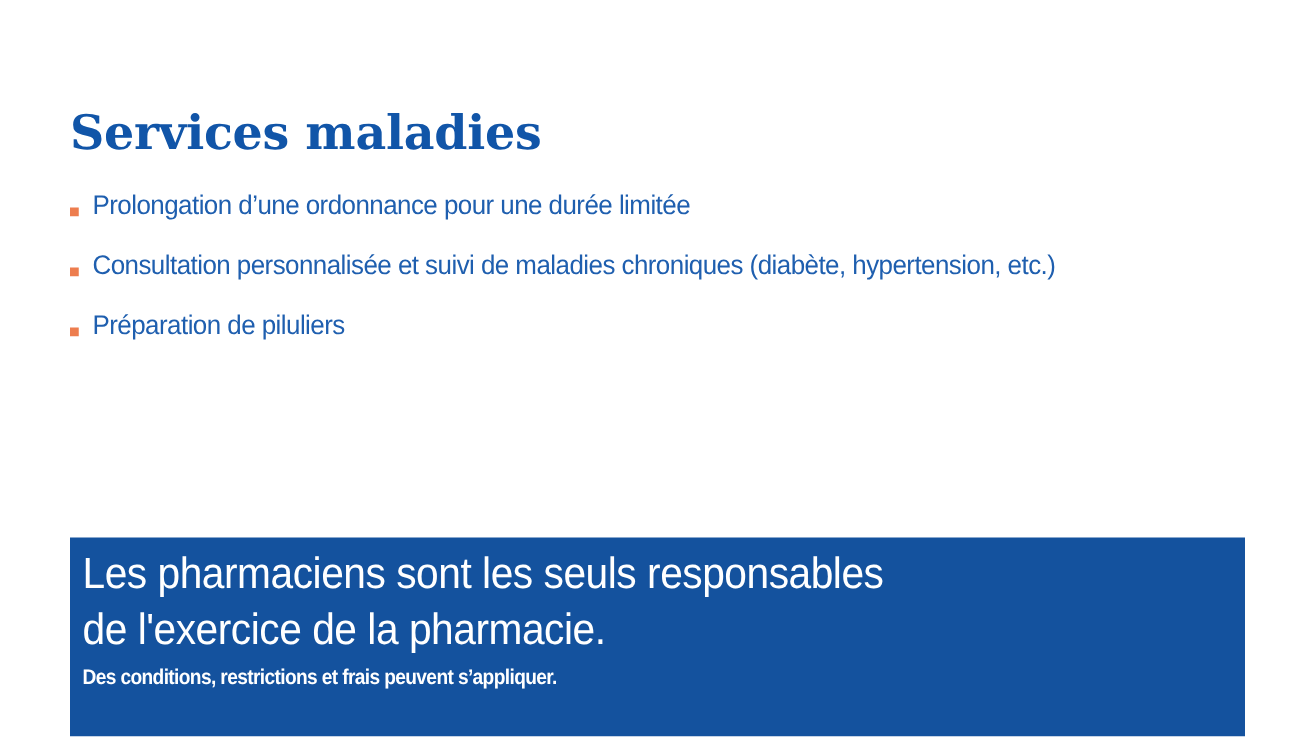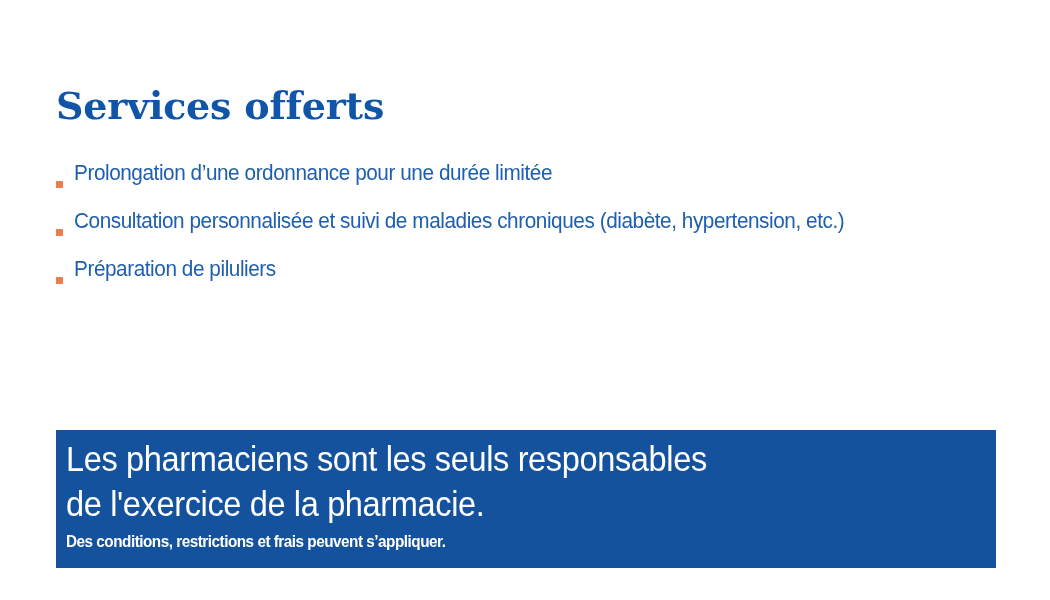--- a/index.html
+++ b/index.html
@@ -39,21 +39,21 @@
     position: absolute;
     left: 56px;
     top: 140px;
     width: 975px;
     margin: 0;
     padding: 0;
     list-style: none;
   }
   .bullet-item {
     display: flex;
-    align-items: flex-end;
+    align-items: center;
     height: 48px;
     line-height: 30px;
   }
   .bullet-marker {
     flex: 0 0 auto;
     width: 7px;
     height: 7px;
     background: #ED7D4E;
     margin-top: 11px;
     margin-right: 11px;
@@ -68,21 +68,21 @@
     transform: scaleX(0.965);
     transform-origin: left center;
   }
 
   
   .callout {
     position: absolute;
     left: 56px;
     top: 430px;
     width: 940px;
-    height: 138px;
+    height: 159px;
     background: #14529E;
     box-sizing: border-box;
     padding: 6px 0 0 10px;
   }
   .callout-heading {
     font-family: "Liberation Sans", sans-serif;
     font-size: 35px;
     font-weight: normal;
     color: #FFFFFF;
     line-height: 45px;
@@ -105,21 +105,21 @@
     transform: scaleX(0.90);
     transform-origin: left top;
     white-space: nowrap;
   }
 </style>
 </head>
 <body>
 
 <div class="slide">
 
-  <h1 class="slide-title">Services offerts</h1>
+  <h1 class="slide-title">Services maladies</h1>
 
   <ul class="bullet-list">
     <li class="bullet-item">
       <span class="bullet-marker"></span>
       <span class="bullet-text">Prolongation d’une ordonnance pour une durée limitée</span>
     </li>
     <li class="bullet-item">
       <span class="bullet-marker"></span>
       <span class="bullet-text">Consultation personnalisée et suivi de maladies chroniques (diabète, hypertension, etc.)</span>
     </li>

